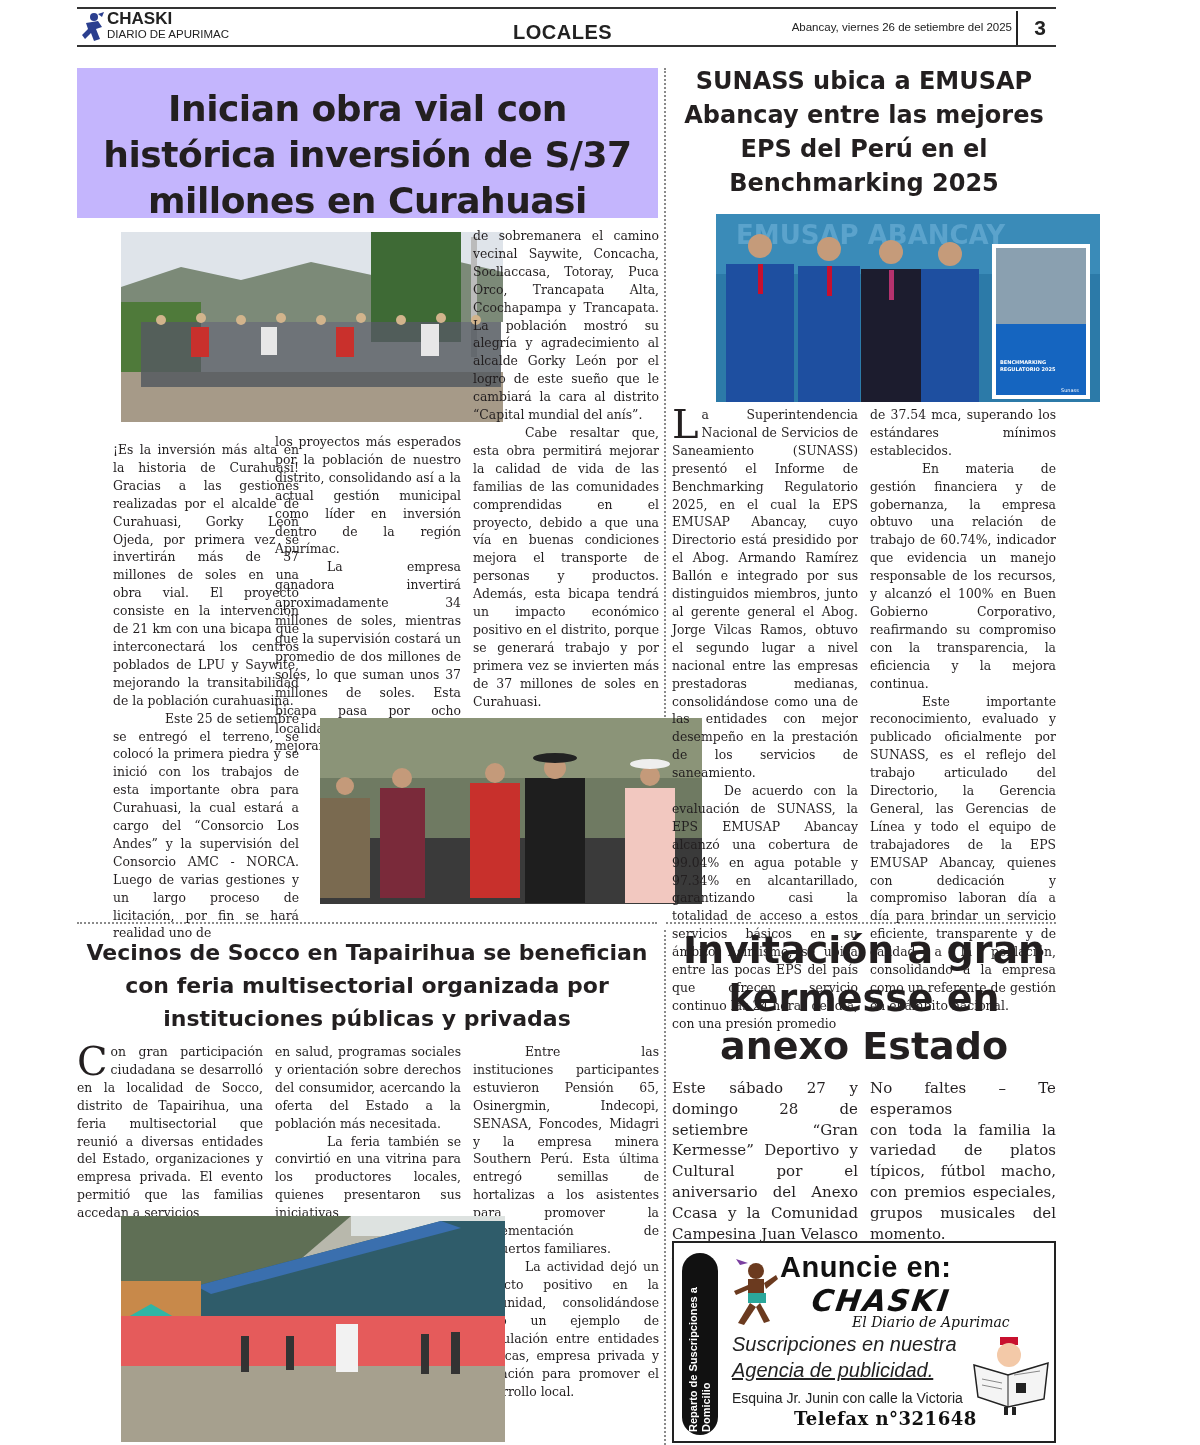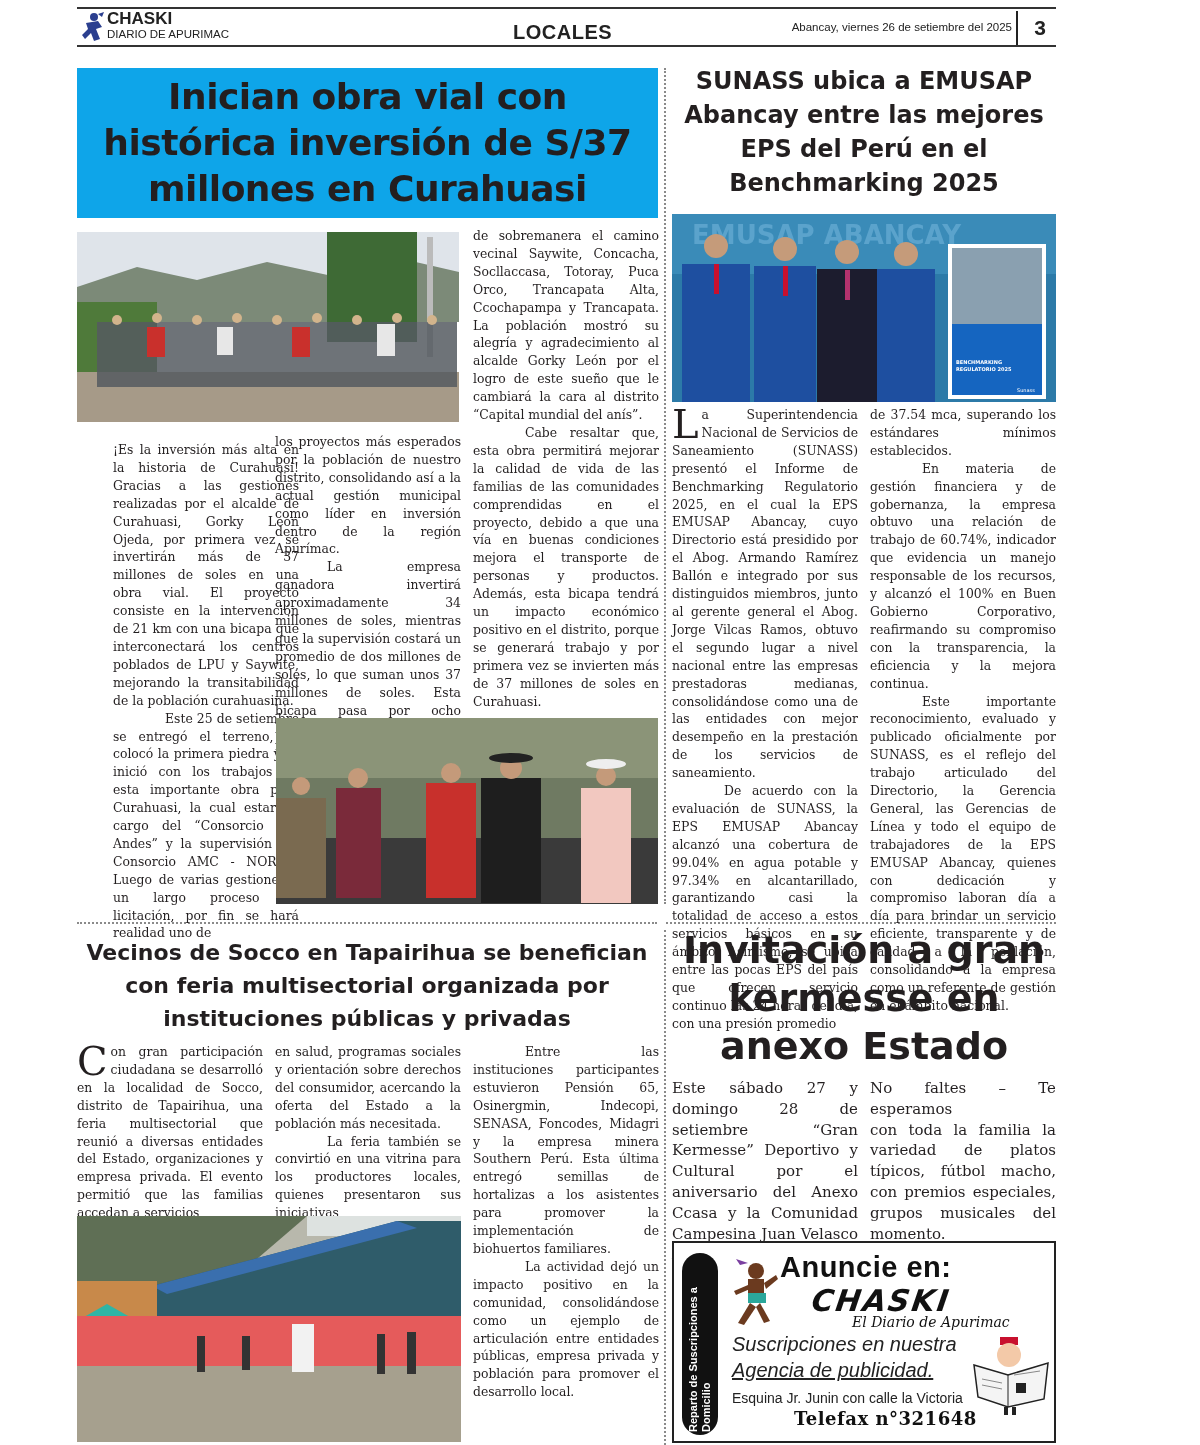--- a/index.html
+++ b/index.html
@@ -21,35 +21,35 @@
   .page-num { position: absolute; right: 10px; top: 7px; font-family: "Liberation Sans", sans-serif;
     font-size: 21px; font-weight: bold; color: #222; }
 
   
   .vrule { position: absolute; width: 0; border-left: 2px dotted #8a8a8a; }
   .hrule { position: absolute; height: 0; border-top: 2px dotted #8a8a8a; }
 
   
   .hl { position: absolute; font-family: "DejaVu Sans", sans-serif; font-weight: bold;
     text-align: center; color: #231f20; }
-  .hl-main { left: 77px; top: 68px; width: 581px; height: 150px; background: #0ea5e9;
-    font-size: 36px; line-height: 46px; padding-top: 6px; letter-spacing: -0.5px; }
+  .hl-main { left: 77px; top: 68px; width: 581px; height: 150px; background: #c4b5fd;
+    font-size: 36px; line-height: 46px; padding-top: 18px; letter-spacing: -0.5px; }
   .hl-sunass { left: 672px; top: 64px; width: 384px; font-size: 24px; line-height: 34px; }
   .hl-socco { left: 77px; top: 936px; width: 580px; font-size: 22px; line-height: 33px; }
   .hl-kermesse { left: 672px; top: 926px; width: 384px; font-size: 38px; line-height: 48px; }
 
   
   .col { position: absolute; font-size: 12.4px; line-height: 17.9px; text-align: justify;
     hyphens: auto; color: #231f20; }
   .col p { margin: 0; }
   .col p.indent { text-indent: 52px; }
   .dropcap { float: left; font-size: 40px; line-height: 32px; padding-right: 3px; padding-top: 2px; }
 
   
-  .photo { position: absolute; overflow: hidden; }
+  .photo { position: absolute; overflow: hidden; margin-left: 44px; }
   .photo svg { display: block; width: 100%; height: 100%; }
 
   
   .ad { position: absolute; left: 672px; top: 1241px; width: 384px; height: 202px;
     border: 2px solid #222; background: #fff; font-family: "Liberation Sans", sans-serif; }
   .ad-side { position: absolute; left: 8px; top: 10px; width: 36px; height: 182px; background: #111;
     border-radius: 18px; }
   .ad-side-text { position: absolute; left: 50%; top: 50%; width: 176px; color: #fff; font-size: 11px;
     font-weight: bold; line-height: 13px; transform: translate(-50%,-50%) rotate(-90deg); text-align: left; }
   .ad-title { position: absolute; left: 106px; top: 8px; font-size: 29px; font-weight: bold; color: #111; letter-spacing: 0.5px; }

